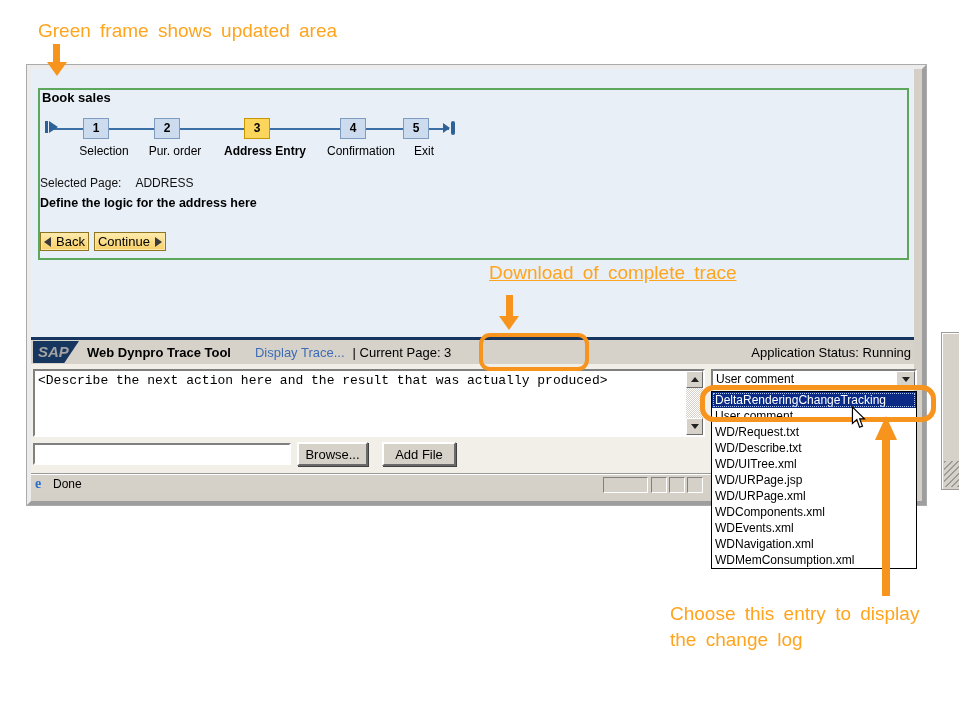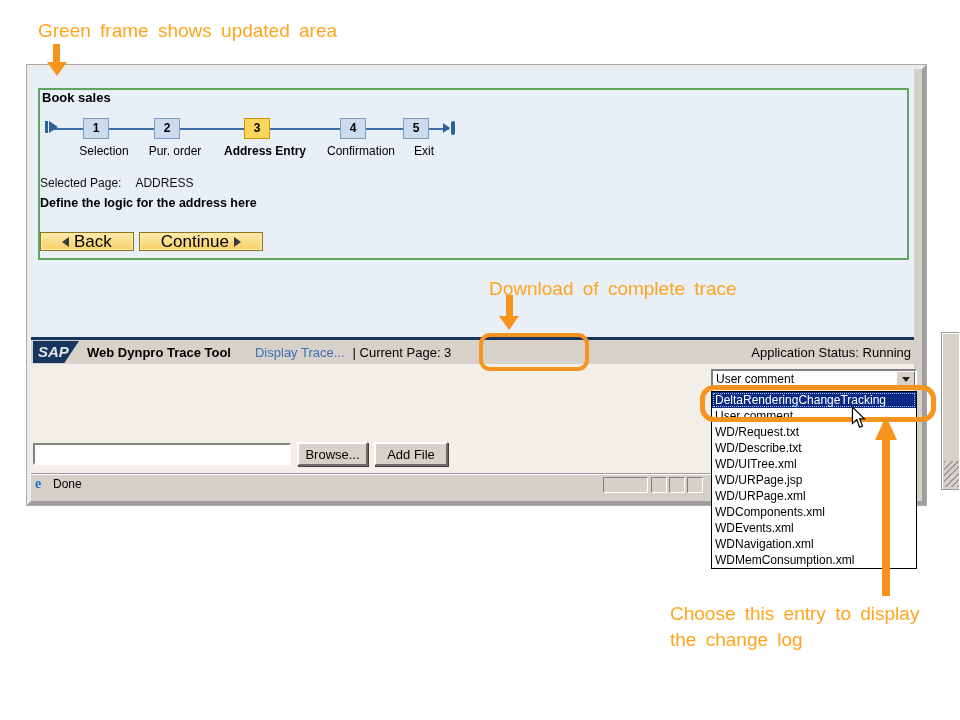--- a/index.html
+++ b/index.html
@@ -2,21 +2,21 @@
 <html><head>
 <meta charset="utf-8">
 <style>
   html,body{margin:0;padding:0;background:#fff;}
   .canvas{position:relative;width:960px;height:720px;background:#fff;overflow:hidden;
           font-family:"Liberation Sans",sans-serif;}
 
   
   .ann{position:absolute;color:#FFA41D;font-size:19px;word-spacing:4px;white-space:nowrap;z-index:12;}
   .ann-top{left:38px;top:20px;}
-  .ann-download{left:489px;top:278px;}
+  .ann-download{left:489px;top:262px;text-decoration:underline;}
   .ann-choose{left:670px;top:601px;line-height:26px;white-space:normal;width:280px;}
   .arr-line{position:absolute;background:#F7941D;z-index:12;}
   .arr-head-down{position:absolute;width:0;height:0;border-left:10px solid transparent;
                  border-right:10px solid transparent;border-top:14px solid #F7941D;z-index:12;}
   .arr-head-up{position:absolute;width:0;height:0;border-left:11px solid transparent;
                border-right:11px solid transparent;border-bottom:24px solid #F7941D;z-index:12;}
   .ring{position:absolute;border:4px solid #F7941D;border-radius:11px;z-index:11;}
   .ring-display{left:479px;top:333px;width:102px;height:30px;}
   .ring-list{left:700px;top:385px;width:226px;height:27px;border-width:5px;border-radius:14px;}
 
@@ -45,34 +45,34 @@
   .rm-box{width:24px;height:19px;margin:0 auto;border:1px solid #7D9CC0;background:#CCDBEE;
           font-size:12px;font-weight:bold;line-height:19px;color:#000;}
   .rm-step.sel .rm-box{background:#FBD55C;border-color:#C89600;}
   .rm-label{margin-top:5px;font-size:12px;color:#000;padding-left:16px;}
   .rm-step.sel .rm-label{font-weight:bold;}
 
   .sel-step{position:absolute;left:9px;top:107px;font-size:12px;color:#111;}
   .sel-step .val{margin-left:14px;}
   .instruction{position:absolute;left:9px;top:127px;font-size:12.5px;font-weight:bold;color:#000;}
   .btn-row{position:absolute;left:9px;top:163px;display:flex;gap:5px;}
-  .sap-btn{display:inline-flex;align-items:center;gap:5px;height:19px;padding:0 21px;
+  .sap-btn{display:inline-flex;align-items:center;gap:5px;height:19px;padding:0 3px;
            background:linear-gradient(#FDEBAE,#F7CF66);border:1px solid #8F7520;
-           box-shadow:inset 0 0 0 1px #FBE9A9;font-size:17px;font-family:"Liberation Sans",sans-serif;
+           box-shadow:inset 0 0 0 1px #FBE9A9;font-size:13px;font-family:"Liberation Sans",sans-serif;
            color:#000;cursor:pointer;}
   .tri-l{width:0;height:0;border-top:5px solid transparent;border-bottom:5px solid transparent;
          border-right:7px solid #3a3a3a;}
   .tri-r{width:0;height:0;border-top:5px solid transparent;border-bottom:5px solid transparent;
          border-left:7px solid #3a3a3a;}
 
   
   .toolbar{position:absolute;left:0;top:268px;width:883px;height:27px;box-sizing:border-box;
            border-top:3px solid #16355F;background:#D6D2CA;display:flex;align-items:center;
            font-size:13px;white-space:nowrap;}
-  .sap-logo{margin-left:2px;width:46px;height:22px;background:#16355F;color:#e5e5e5;
+  .sap-logo{margin-left:2px;width:46px;height:22px;background:#16355F;color:#a3a3a3;
             font-weight:bold;font-style:italic;font-size:15px;line-height:22px;padding-left:5px;
             box-sizing:border-box;clip-path:polygon(0 0,100% 0,68% 100%,0 100%);}
   .tb-title{margin-left:8px;font-weight:bold;color:#000;}
   .tb-link{color:#3E6DB5;cursor:pointer;}
   .tb-store{margin-left:15px;}
   .tb-display{margin-left:24px;}
   .tb-page{margin-left:8px;color:#000;}
   .tb-status{margin-left:auto;margin-right:3px;color:#000;}
 
   
@@ -101,21 +101,21 @@
   .combo-btn::after{content:"";border-left:4px solid transparent;border-right:4px solid transparent;
                     border-top:5px solid #222;}
 
   .file-input{position:absolute;left:2px;top:79px;width:258px;height:22px;box-sizing:border-box;
               background:#fff;border:2px solid;border-color:#808080 #FFF #FFF #808080;
               font-size:12px;font-family:"Liberation Sans",sans-serif;padding:0 3px;}
   .btn95{position:absolute;top:78px;height:24px;background:#D6D2CA;border:2px solid;
          border-color:#FFF #6A6A6A #6A6A6A #FFF;box-shadow:1px 1px 0 #404040;
          font-size:13px;font-family:"Liberation Sans",sans-serif;color:#000;cursor:pointer;}
   .btn-browse{left:266px;width:71px;}
-  .btn-addfile{left:343px;width:74px;}
+  .btn-addfile{left:351px;width:74px;}
 
   
   .dd-list{position:absolute;left:680px;top:322px;width:206px;background:#fff;
            border:1px solid #000;z-index:5;box-sizing:border-box;}
   .dd-item{height:16px;line-height:16px;font-size:12px;padding-left:3px;color:#000;
            white-space:nowrap;overflow:hidden;cursor:default;}
   .dd-item.selected{background:#0A2A85;color:#fff;outline:1px dotted #AFC3E8;outline-offset:-2px;}
 
   
   .statusbar{position:absolute;left:0;top:405px;width:883px;height:19px;background:#D5D1C9;
@@ -202,20 +202,27 @@
 
       <div class="toolbar">
         <div class="sap-logo">SAP</div>
         <span class="tb-title">Web Dynpro Trace Tool</span>
         <span class="tb-link tb-display">Display Trace...</span>
         <span class="tb-page">| Current Page: 3</span>
         <span class="tb-status">Application Status: Running</span>
       </div>
 
       <div class="trace-panel">
+        <div class="comment-box">
+          <div class="comment-text">&lt;Describe the next action here and the result that was actually produced&gt;</div>
+          <div class="vscroll">
+            <div class="sb-btn sb-up"></div>
+            <div class="sb-btn sb-dn"></div>
+          </div>
+        </div>
 
         <div class="combo">
           <span class="combo-text">User comment</span>
           <span class="combo-btn"></span>
         </div>
 
         <input class="file-input" value="" style="">
         <button class="btn95 btn-browse">Browse...</button>
         <button class="btn95 btn-addfile">Add File</button>
       </div>

